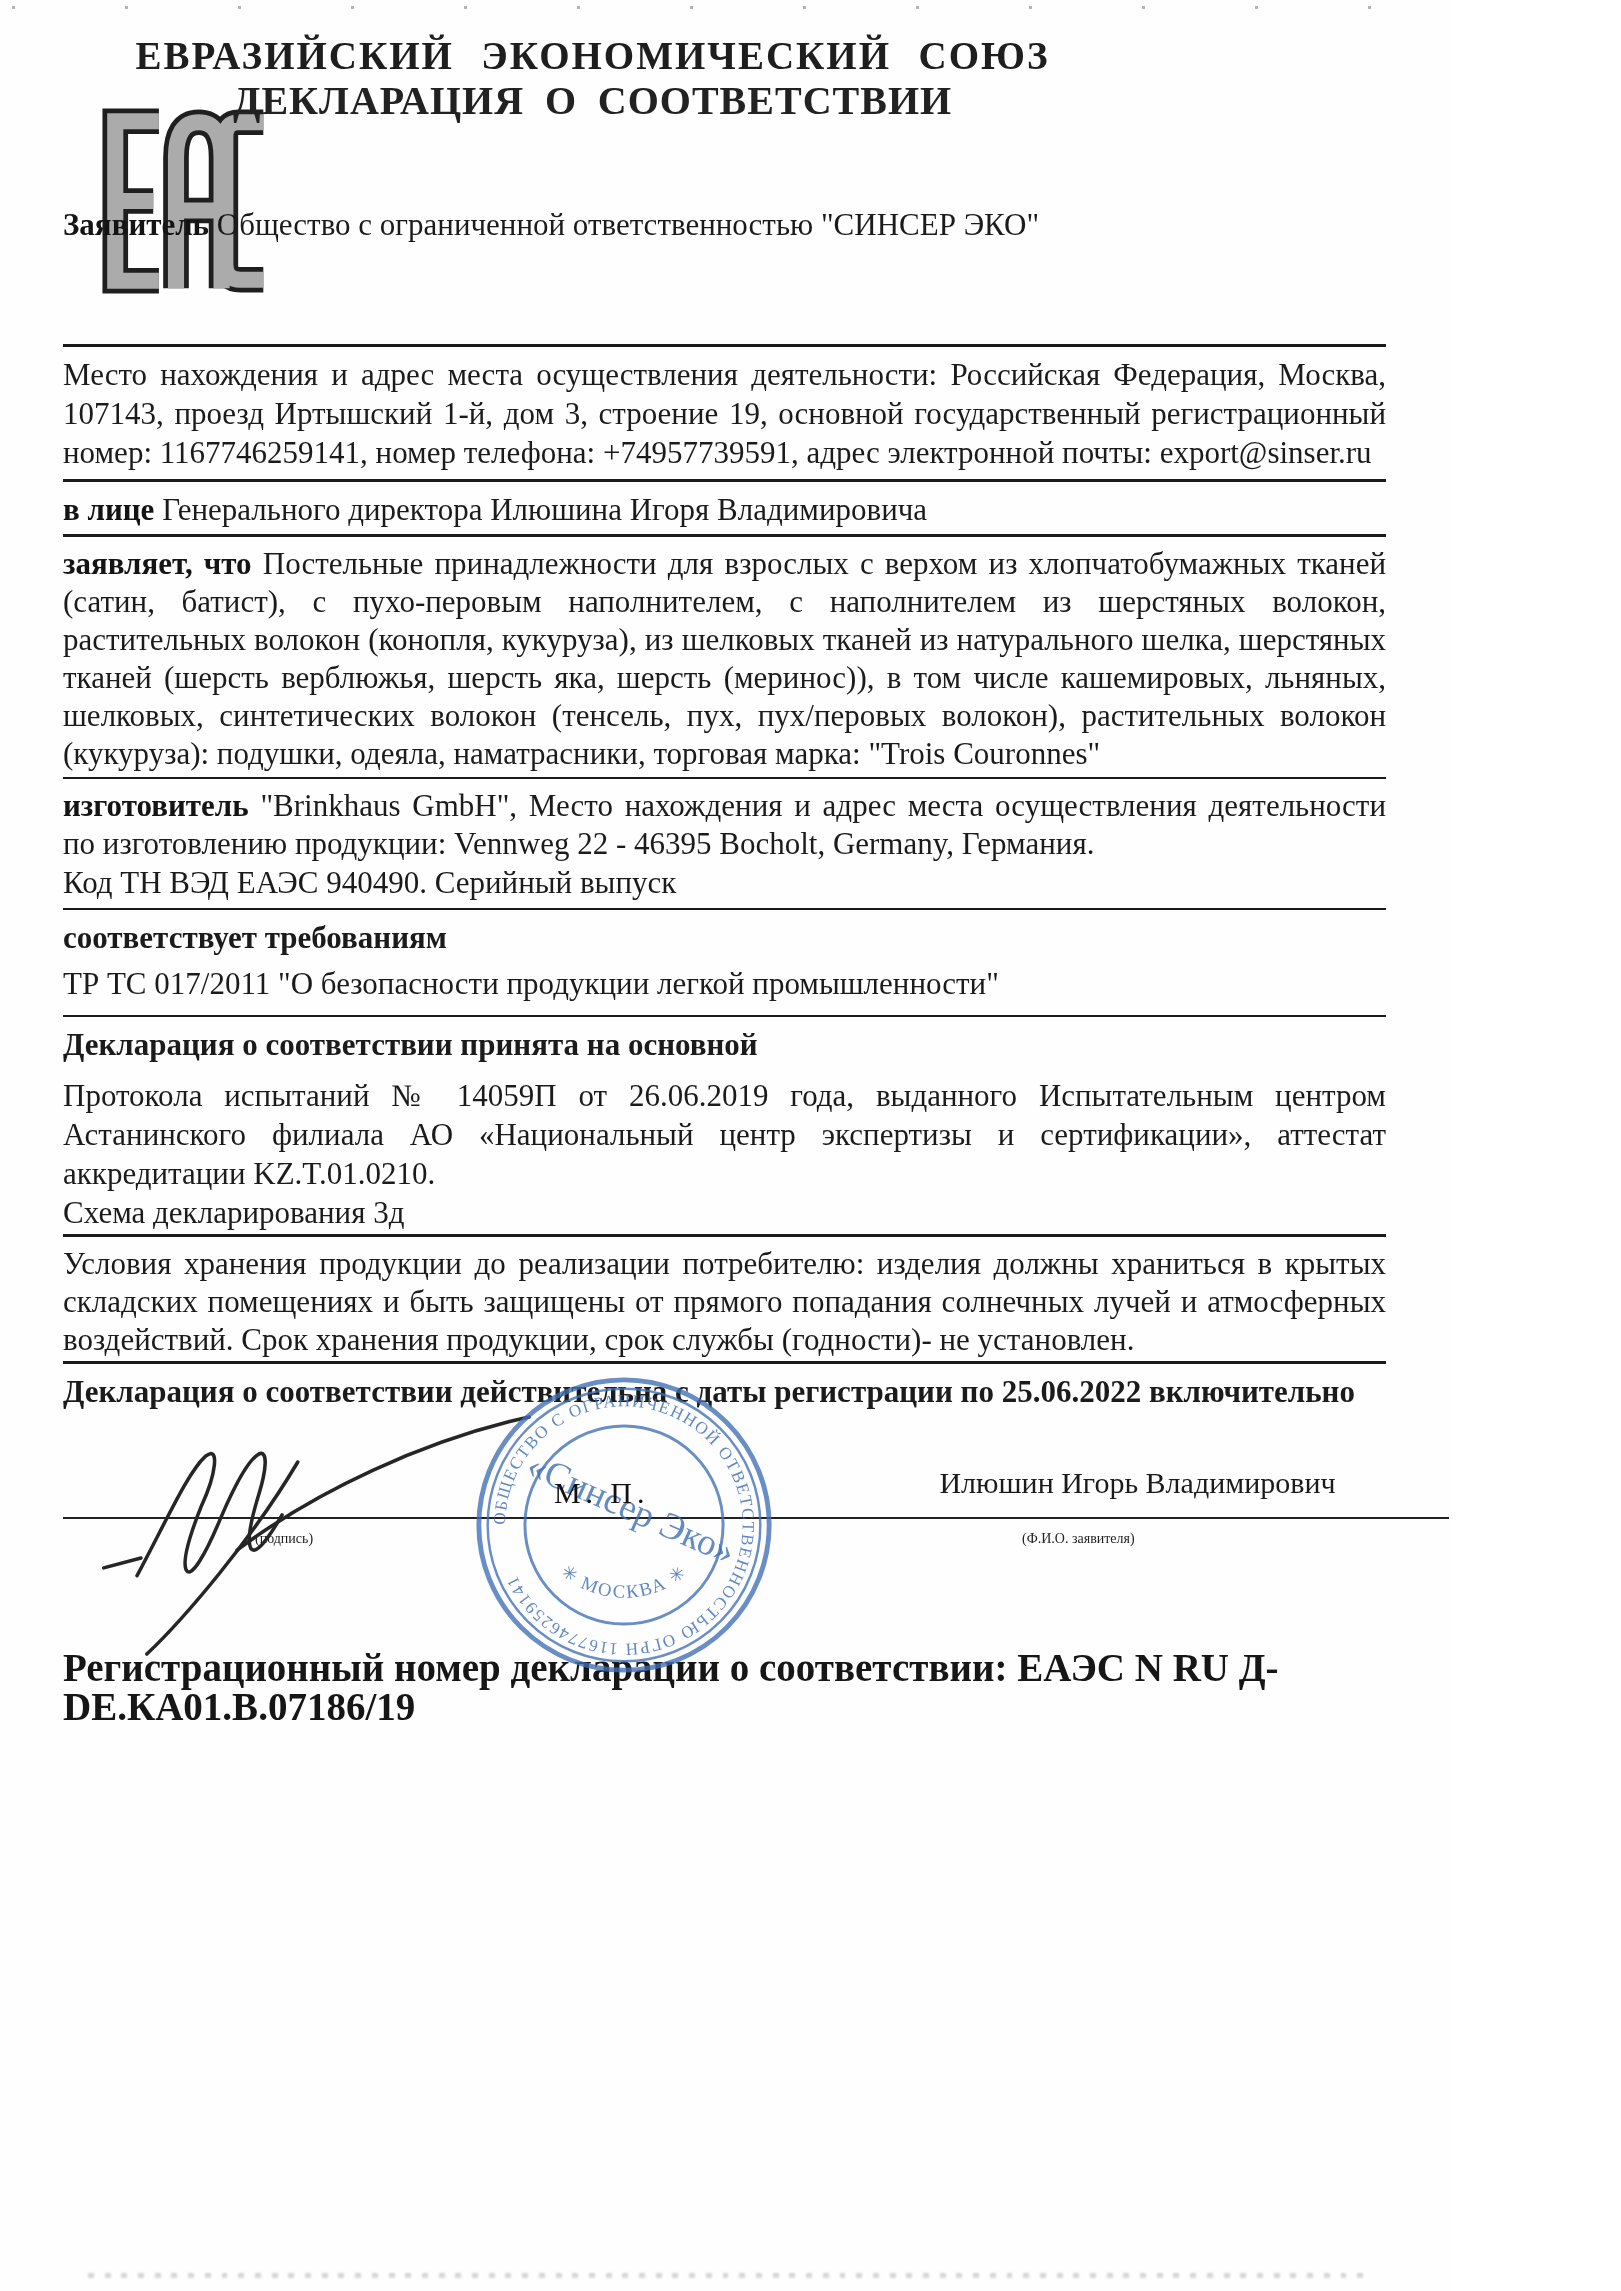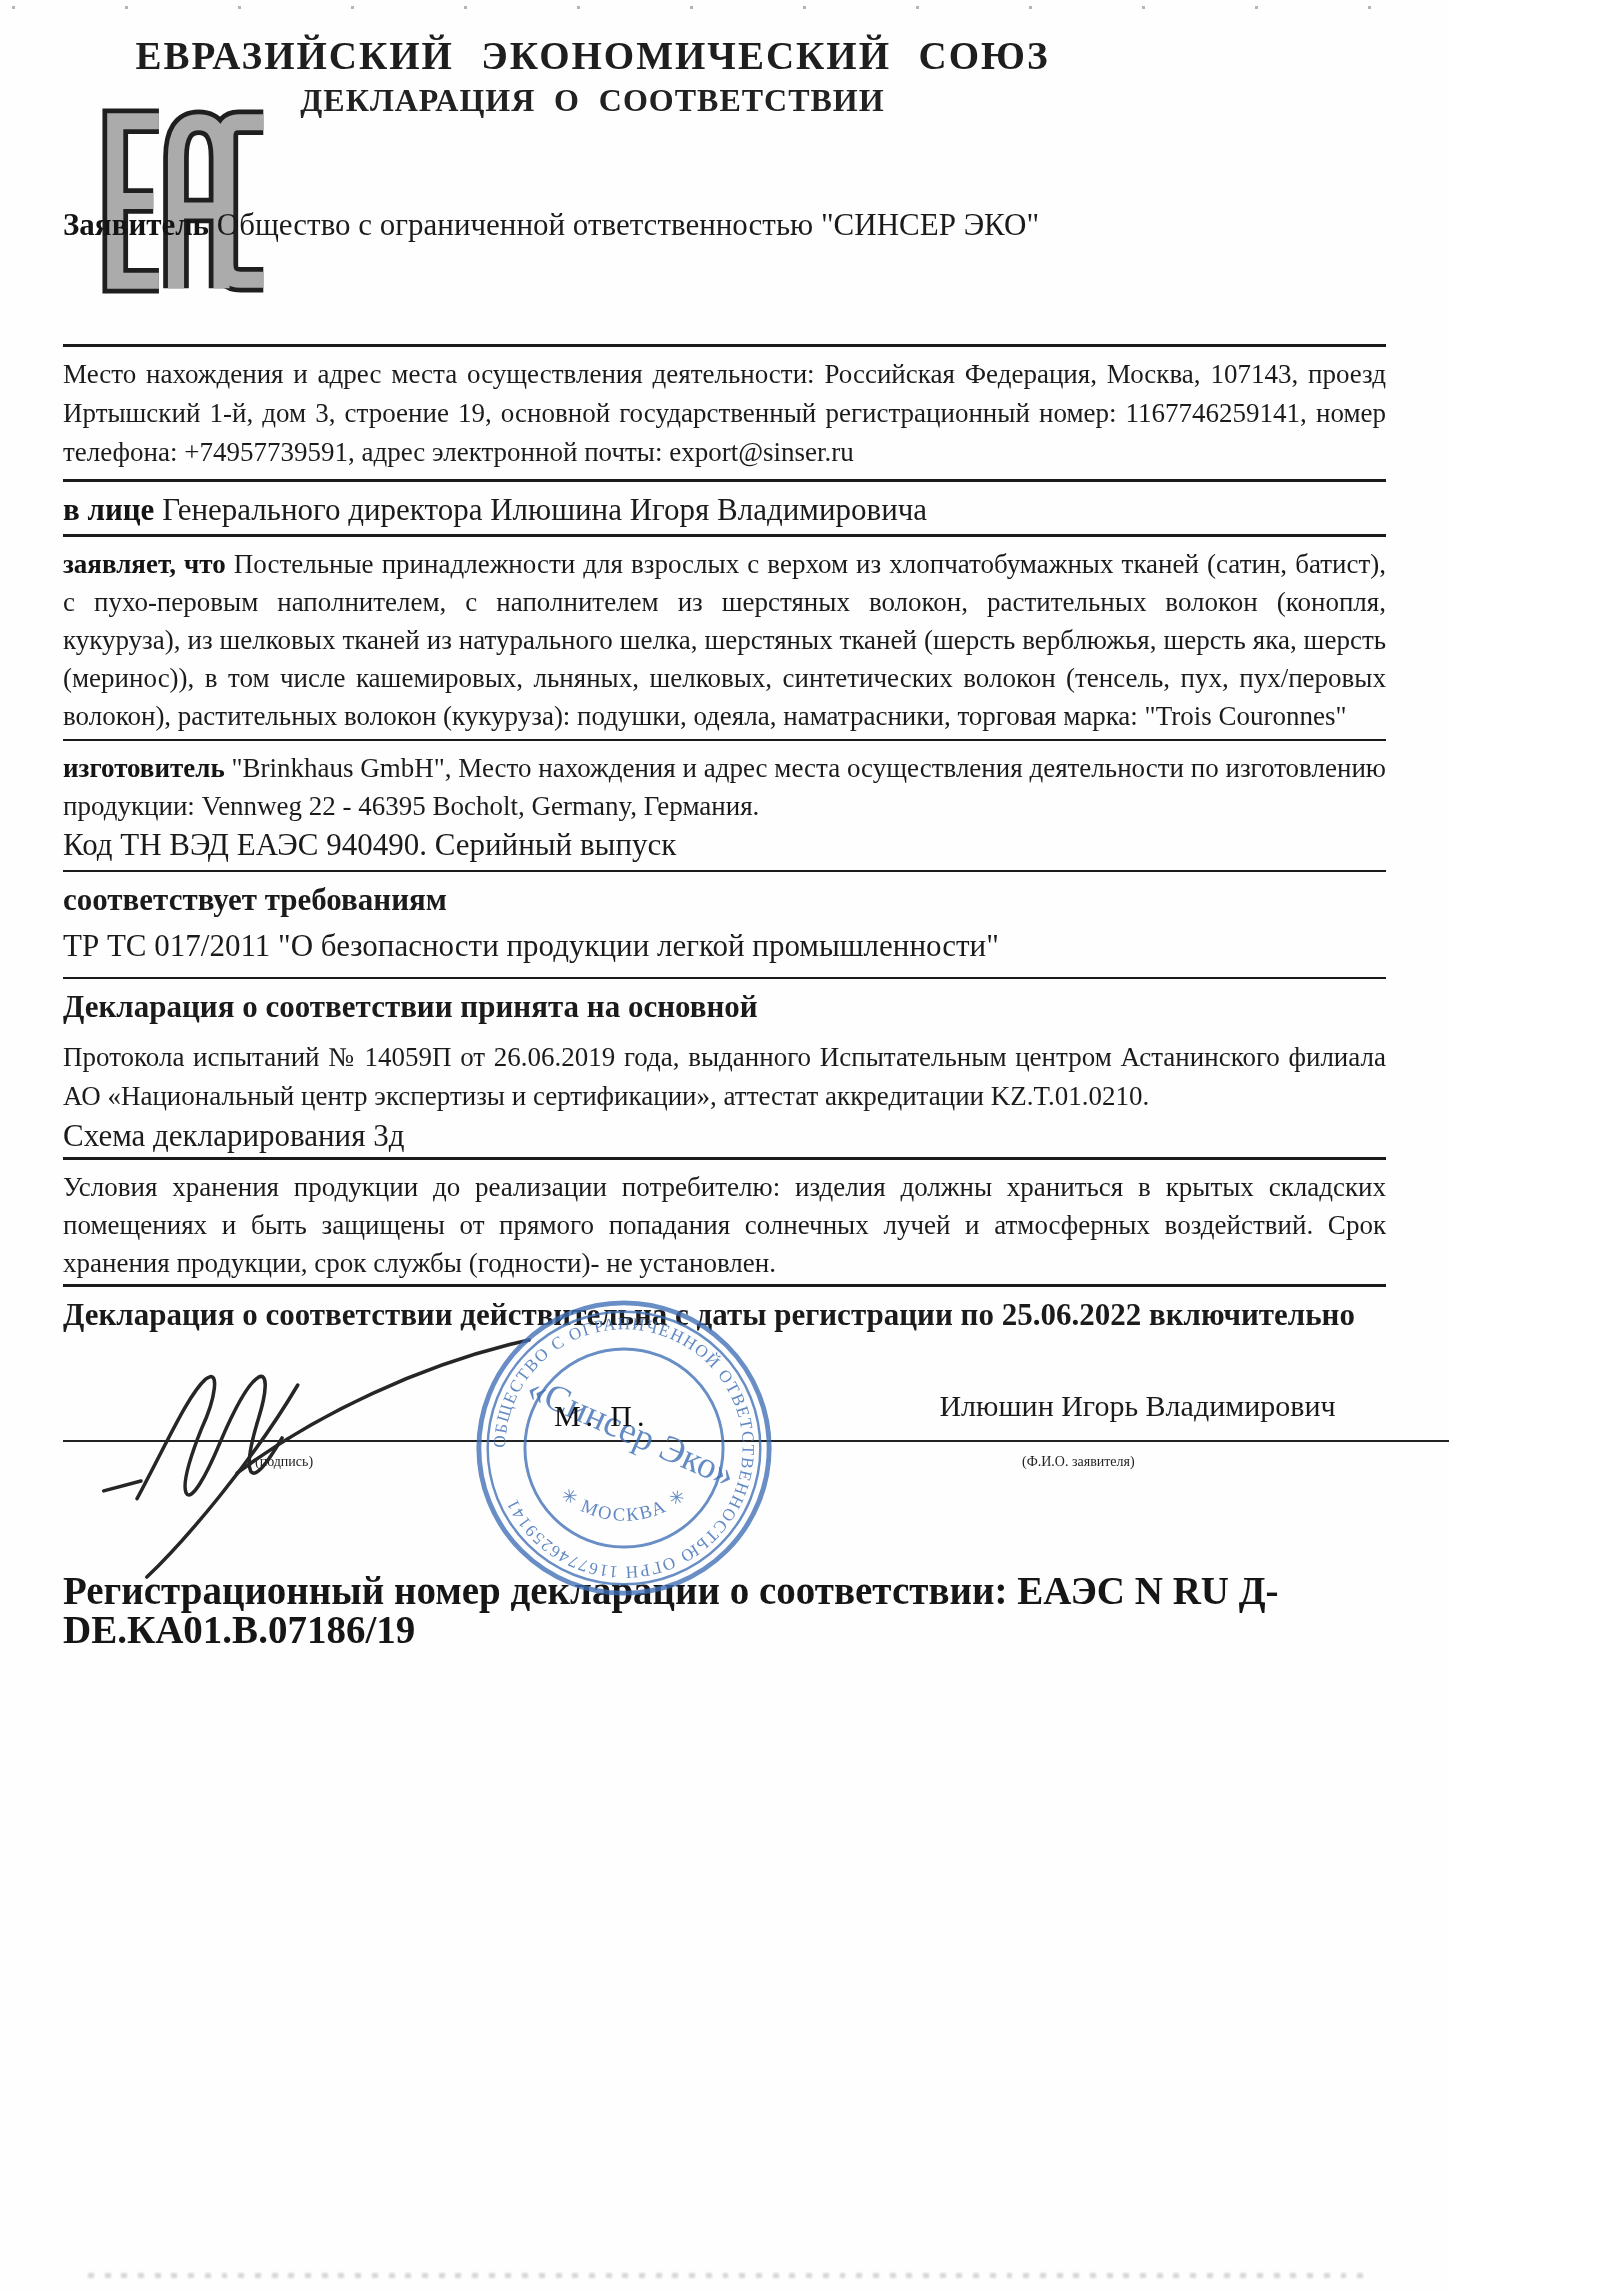--- a/index.html
+++ b/index.html
@@ -21,25 +21,25 @@
     background:repeating-linear-gradient(90deg,#8d8d8d 0 5.9px,transparent 5.9px 16.7px);
     opacity:.35;filter:blur(1px);
   }
   .content{padding:0 63px;position:relative;}
   .doc-header{margin:33px 0 0 0;width:1059px;text-align:center;}
   .doc-header .h1{
     font-size:39px;font-weight:bold;letter-spacing:2px;word-spacing:15.7px;
     line-height:45px;color:#1e1e1e;
   }
   .doc-header .h2{
-    font-size:32px;font-weight:bold;letter-spacing:1px;word-spacing:9.8px;
+    font-size:40px;font-weight:bold;letter-spacing:1px;word-spacing:9.8px;
     line-height:45px;color:#222;text-align:center;
   }
   .eac-logo{position:absolute;left:83px;top:104px;}
-  .para{font-size:27px;line-height:39px;text-align:justify;text-align-last:left;}
+  .para{font-size:31px;line-height:39px;text-align:justify;text-align-last:left;}
   .dense{line-height:38px;}
   .line{font-size:31px;line-height:39px;}
   .rule{border:0;border-top:3.9px solid #1a1a1a;height:0;}
   .rule.thin{border-top-width:2.9px;}
   b{color:#141414;}
   .sig-area{position:relative;height:237px;}
   .sig-line{position:absolute;left:0;top:106px;width:1429px;border-top:2.9px solid #222;}
   .caption{position:absolute;font-size:14px;color:#222;}
   .mp{position:absolute;left:491px;top:65px;font-size:30px;letter-spacing:4.9px;color:#111;z-index:6;}
   .declarant{position:absolute;left:859px;top:55px;width:431px;text-align:center;font-size:30px;color:#1b1b1b;z-index:2;}

